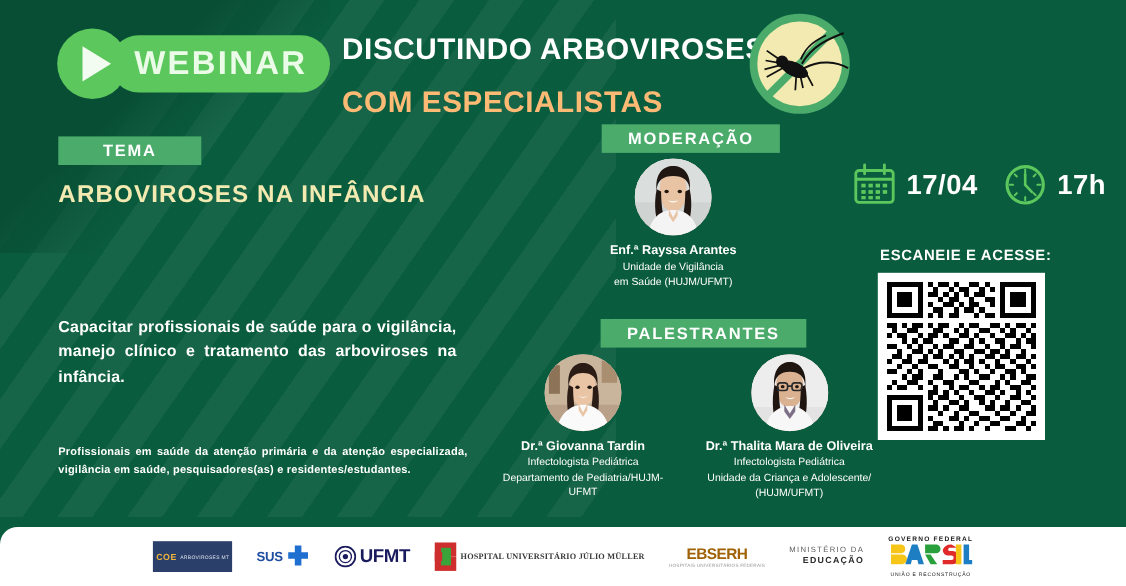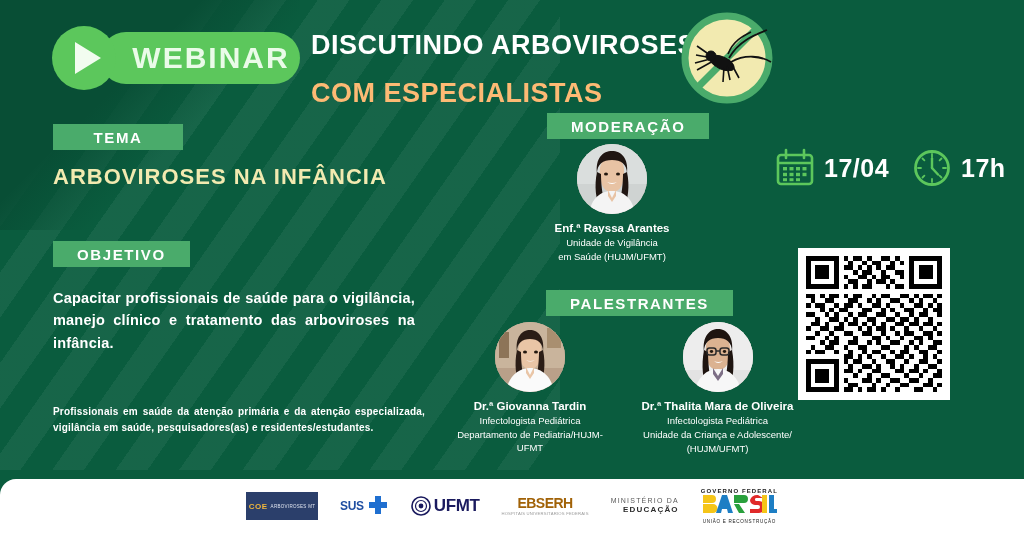--- a/index.html
+++ b/index.html
@@ -36,21 +36,21 @@
 
   
   #webinar-badge {
     position:absolute; left:52px; top:26px;
     width:248px; height:64px;
   }
   #webinar-pill {
     position:absolute; left:48px; top:6px;
     width:200px; height:52px;
     background:#5cc75c; border-radius:26px;
-    display:flex; align-items:center; justify-content:center;
+    display:flex; align-items:center; justify-content:flex-start;
   }
   #webinar-pill span {
     color:#eafbe8; font-size:30px; font-weight:bold;
     letter-spacing:2px; padding-left:22px;
   }
   #play-circle {
     position:absolute; left:0; top:0;
     width:64px; height:64px; border-radius:50%;
     background:#5cc75c;
     display:flex; align-items:center; justify-content:center;
@@ -219,23 +219,20 @@
       <path d="M64 54 C78 46, 94 48, 104 54" stroke-width="1.8" fill="none"></path>
       <path d="M61 46 C66 33, 76 28, 84 24" stroke-width="1.6" fill="none"></path>
     </g>
   </svg>
 
   <div id="tema-badge" class="badge">
     <span>TEMA</span>
   </div>
   <div id="tema-text">ARBOVIROSES NA INFÂNCIA</div>
 
-  <div id="objetivo-badge" class="badge">
-    <span>OBJETIVO</span>
-  </div>
   <div id="objetivo-text">Capacitar profissionais de saúde para o vigilância, manejo clínico e tratamento das arboviroses na infância.</div>
 
   <div id="publico-text">Profissionais em saúde da atenção primária e da atenção especializada, vigilância em saúde, pesquisadores(as) e residentes/estudantes.</div>
 
   <div id="moderacao-badge" class="badge">
     <span>MODERAÇÃO</span>
   </div>
 
   <div id="mod-person" class="person">
     <div class="avatar">
@@ -344,20 +341,21 @@
           <line x1="27.6" y1="27.6" x2="29.5" y2="29.5"></line>
         <line x1="29.5" y1="10.5" x2="27.6" y2="12.4"></line>
           <line x1="12.4" y1="27.6" x2="10.5" y2="29.5"></line>
       </g>
       <line x1="20" y1="20" x2="20" y2="10.5" stroke="#5cc75c" stroke-width="2.4" stroke-linecap="round"></line>
       <line x1="20" y1="20" x2="26" y2="26.5" stroke="#5cc75c" stroke-width="2.4" stroke-linecap="round"></line>
     </svg>
     <span id="time-val">17h</span>
   </div>
 
+  <div id="scan-label">ESCANEIE E ACESSE:</div>
 
   <div id="qr-wrap">
     <svg id="qr" viewBox="0 0 29 29" shape-rendering="crispEdges">
       <rect width="29" height="29" fill="#ffffff"></rect>
       <g fill="#000000">
         <rect x="0" y="0" width="7" height="1"></rect>
           <rect x="0" y="6" width="7" height="1"></rect>
         <rect x="0" y="0" width="1" height="7"></rect>
           <rect x="6" y="0" width="1" height="7"></rect>
         <rect x="2" y="2" width="3" height="3"></rect>
@@ -605,20 +603,29 @@
 
     <div class="logo" id="logo-ufmt">
       <svg width="20" height="20" viewBox="0 0 20 20">
         <circle cx="10" cy="10" r="9" fill="none" stroke="#1a1a5e" stroke-width="1.6"></circle>
         <circle cx="10" cy="10" r="5.5" fill="none" stroke="#1a1a5e" stroke-width="1.2"></circle>
         <circle cx="10" cy="10" r="2.4" fill="#1a1a5e"></circle>
       </svg>
       <span class="ufmt-txt">UFMT</span>
     </div>
 
+    <div class="logo" id="logo-hujm">
+      <svg width="20" height="26" viewBox="0 0 20 26">
+        <rect x="0" y="0" width="20" height="13" fill="#cf2e2e"></rect>
+        <rect x="0" y="13" width="20" height="13" fill="#cf2e2e"></rect>
+        <rect x="6" y="5" width="9" height="16" fill="#3aa33a"></rect>
+        <rect x="0" y="9" width="7" height="8" fill="#cf2e2e"></rect>
+      </svg>
+      <span class="hujm-txt">HOSPITAL UNIVERSITÁRIO JÚLIO MÜLLER</span>
+    </div>
 
     <div class="logo" id="logo-ebserh">
       <div>
         <div class="eb-txt">EBSERH</div>
         <div class="eb-sub">HOSPITAIS UNIVERSITÁRIOS FEDERAIS</div>
       </div>
     </div>
 
     <div class="logo" id="logo-mec">
       <div>

